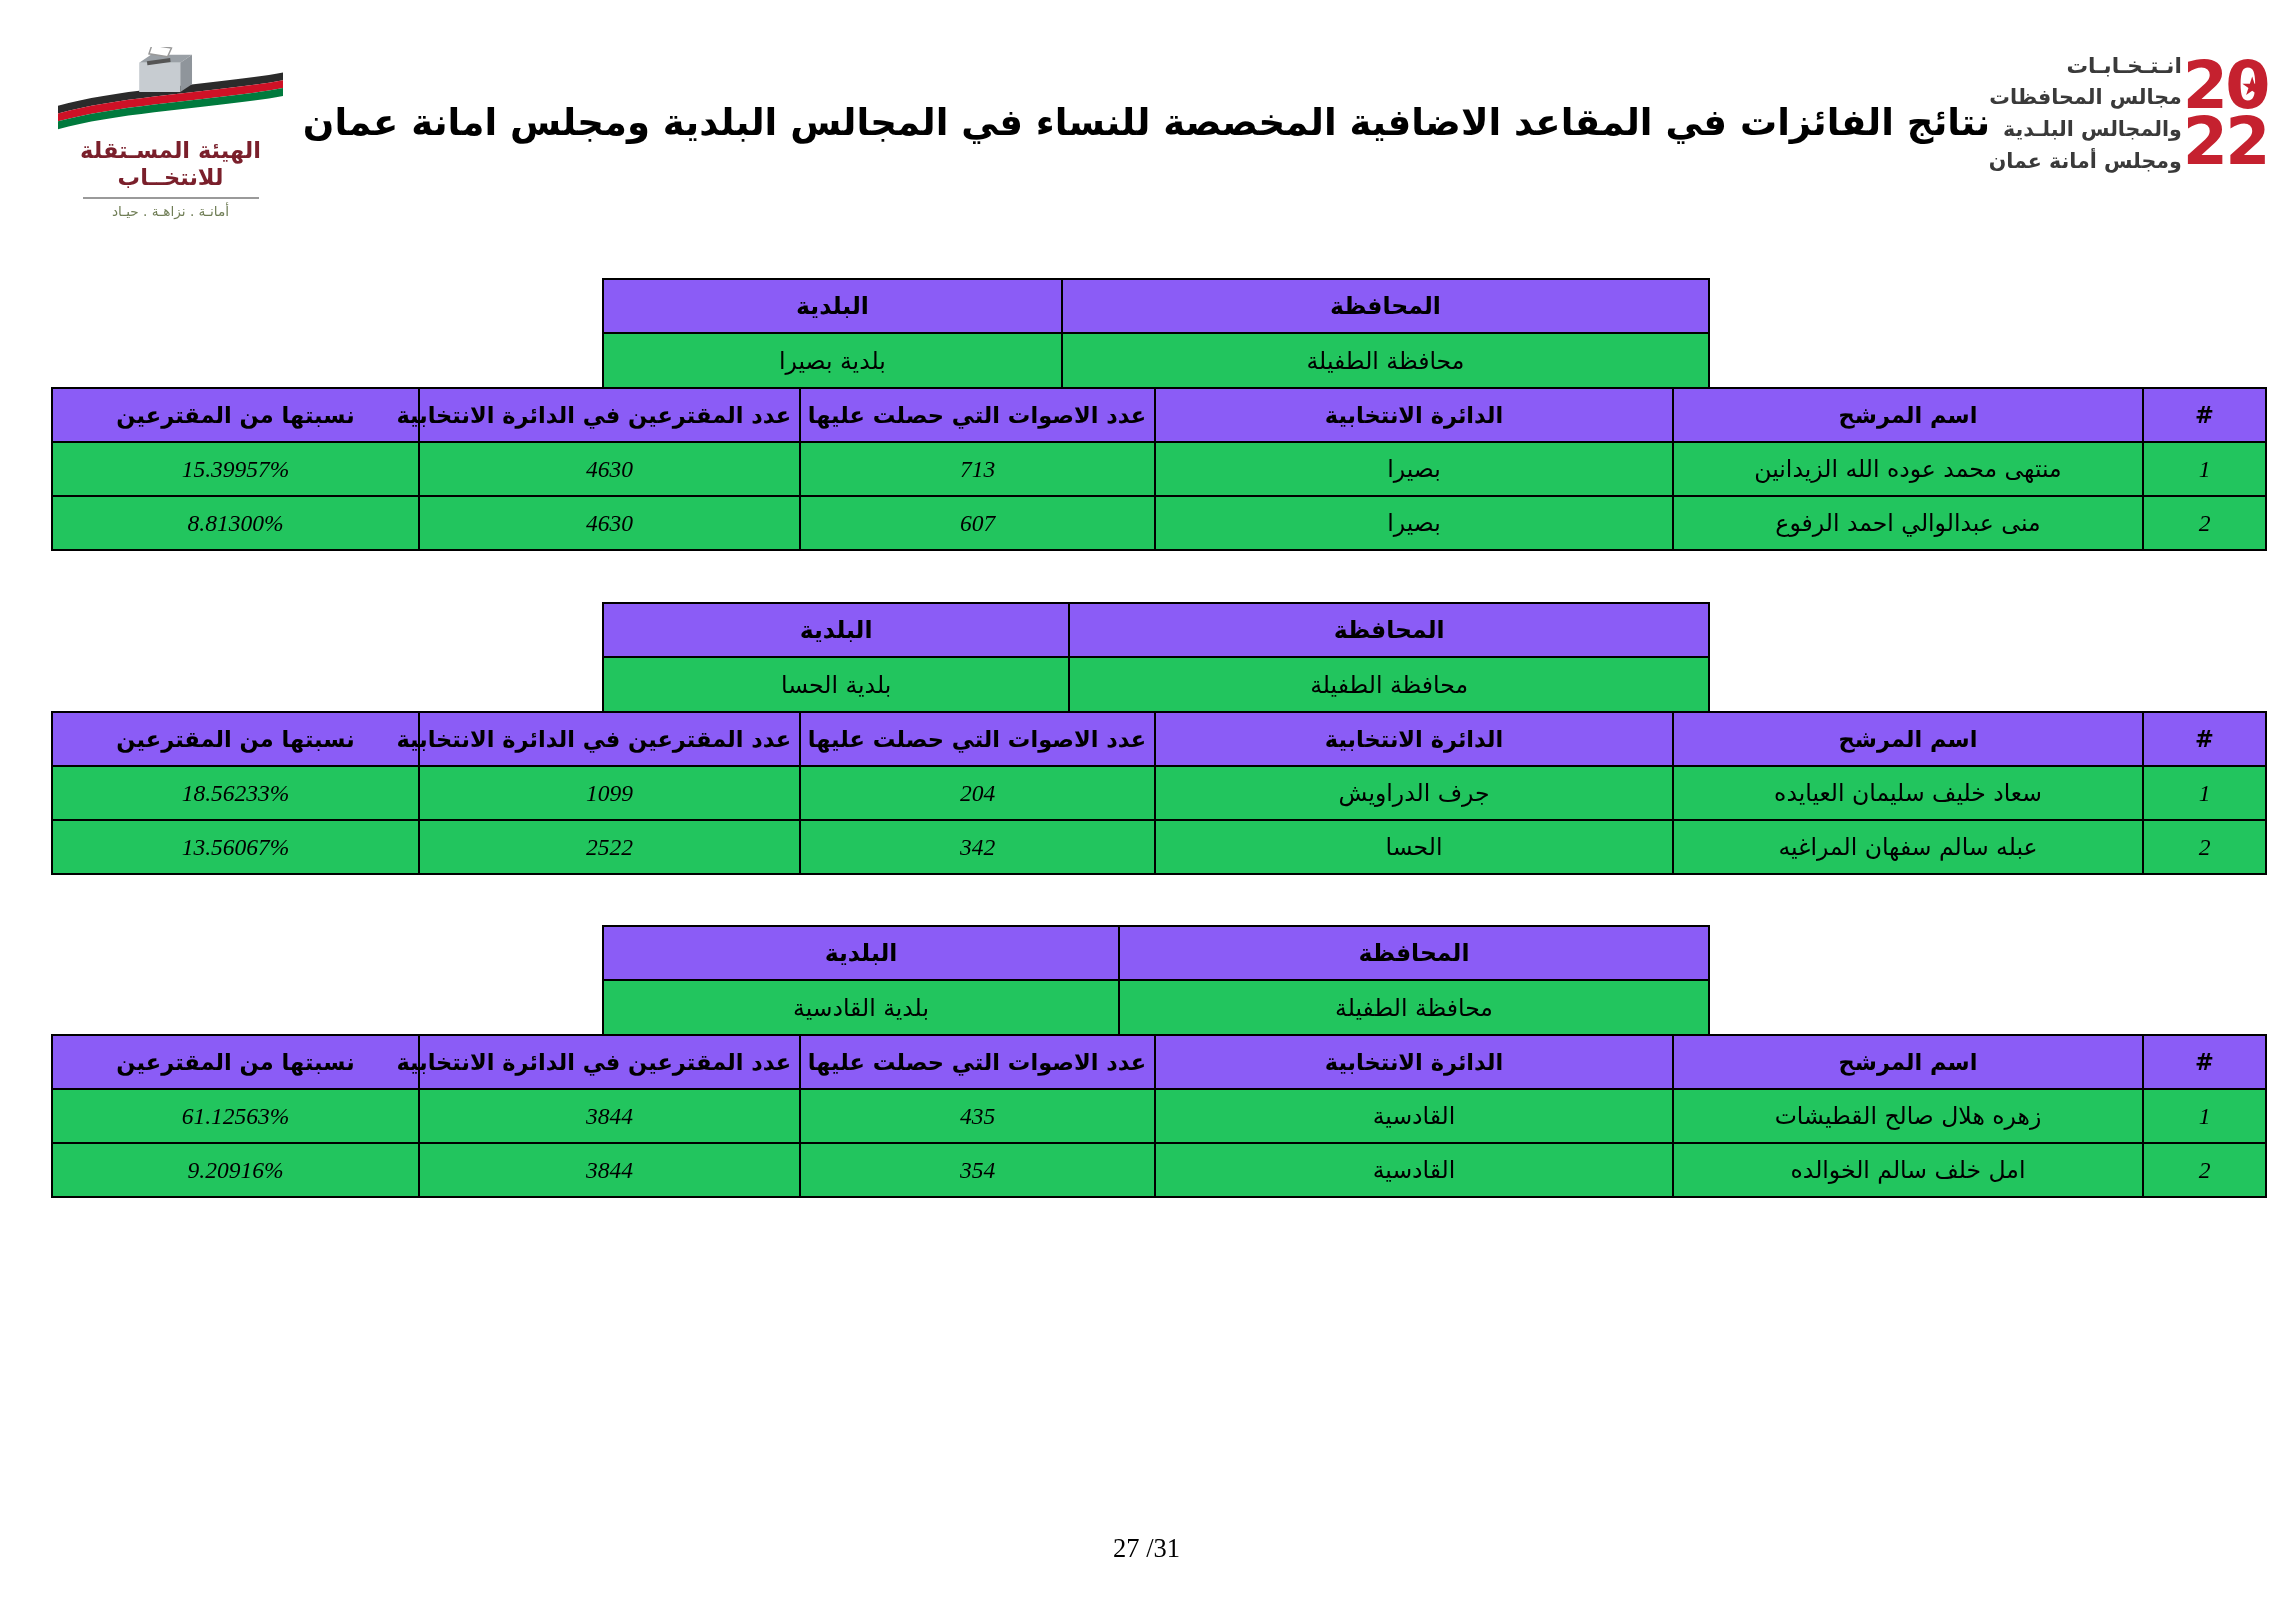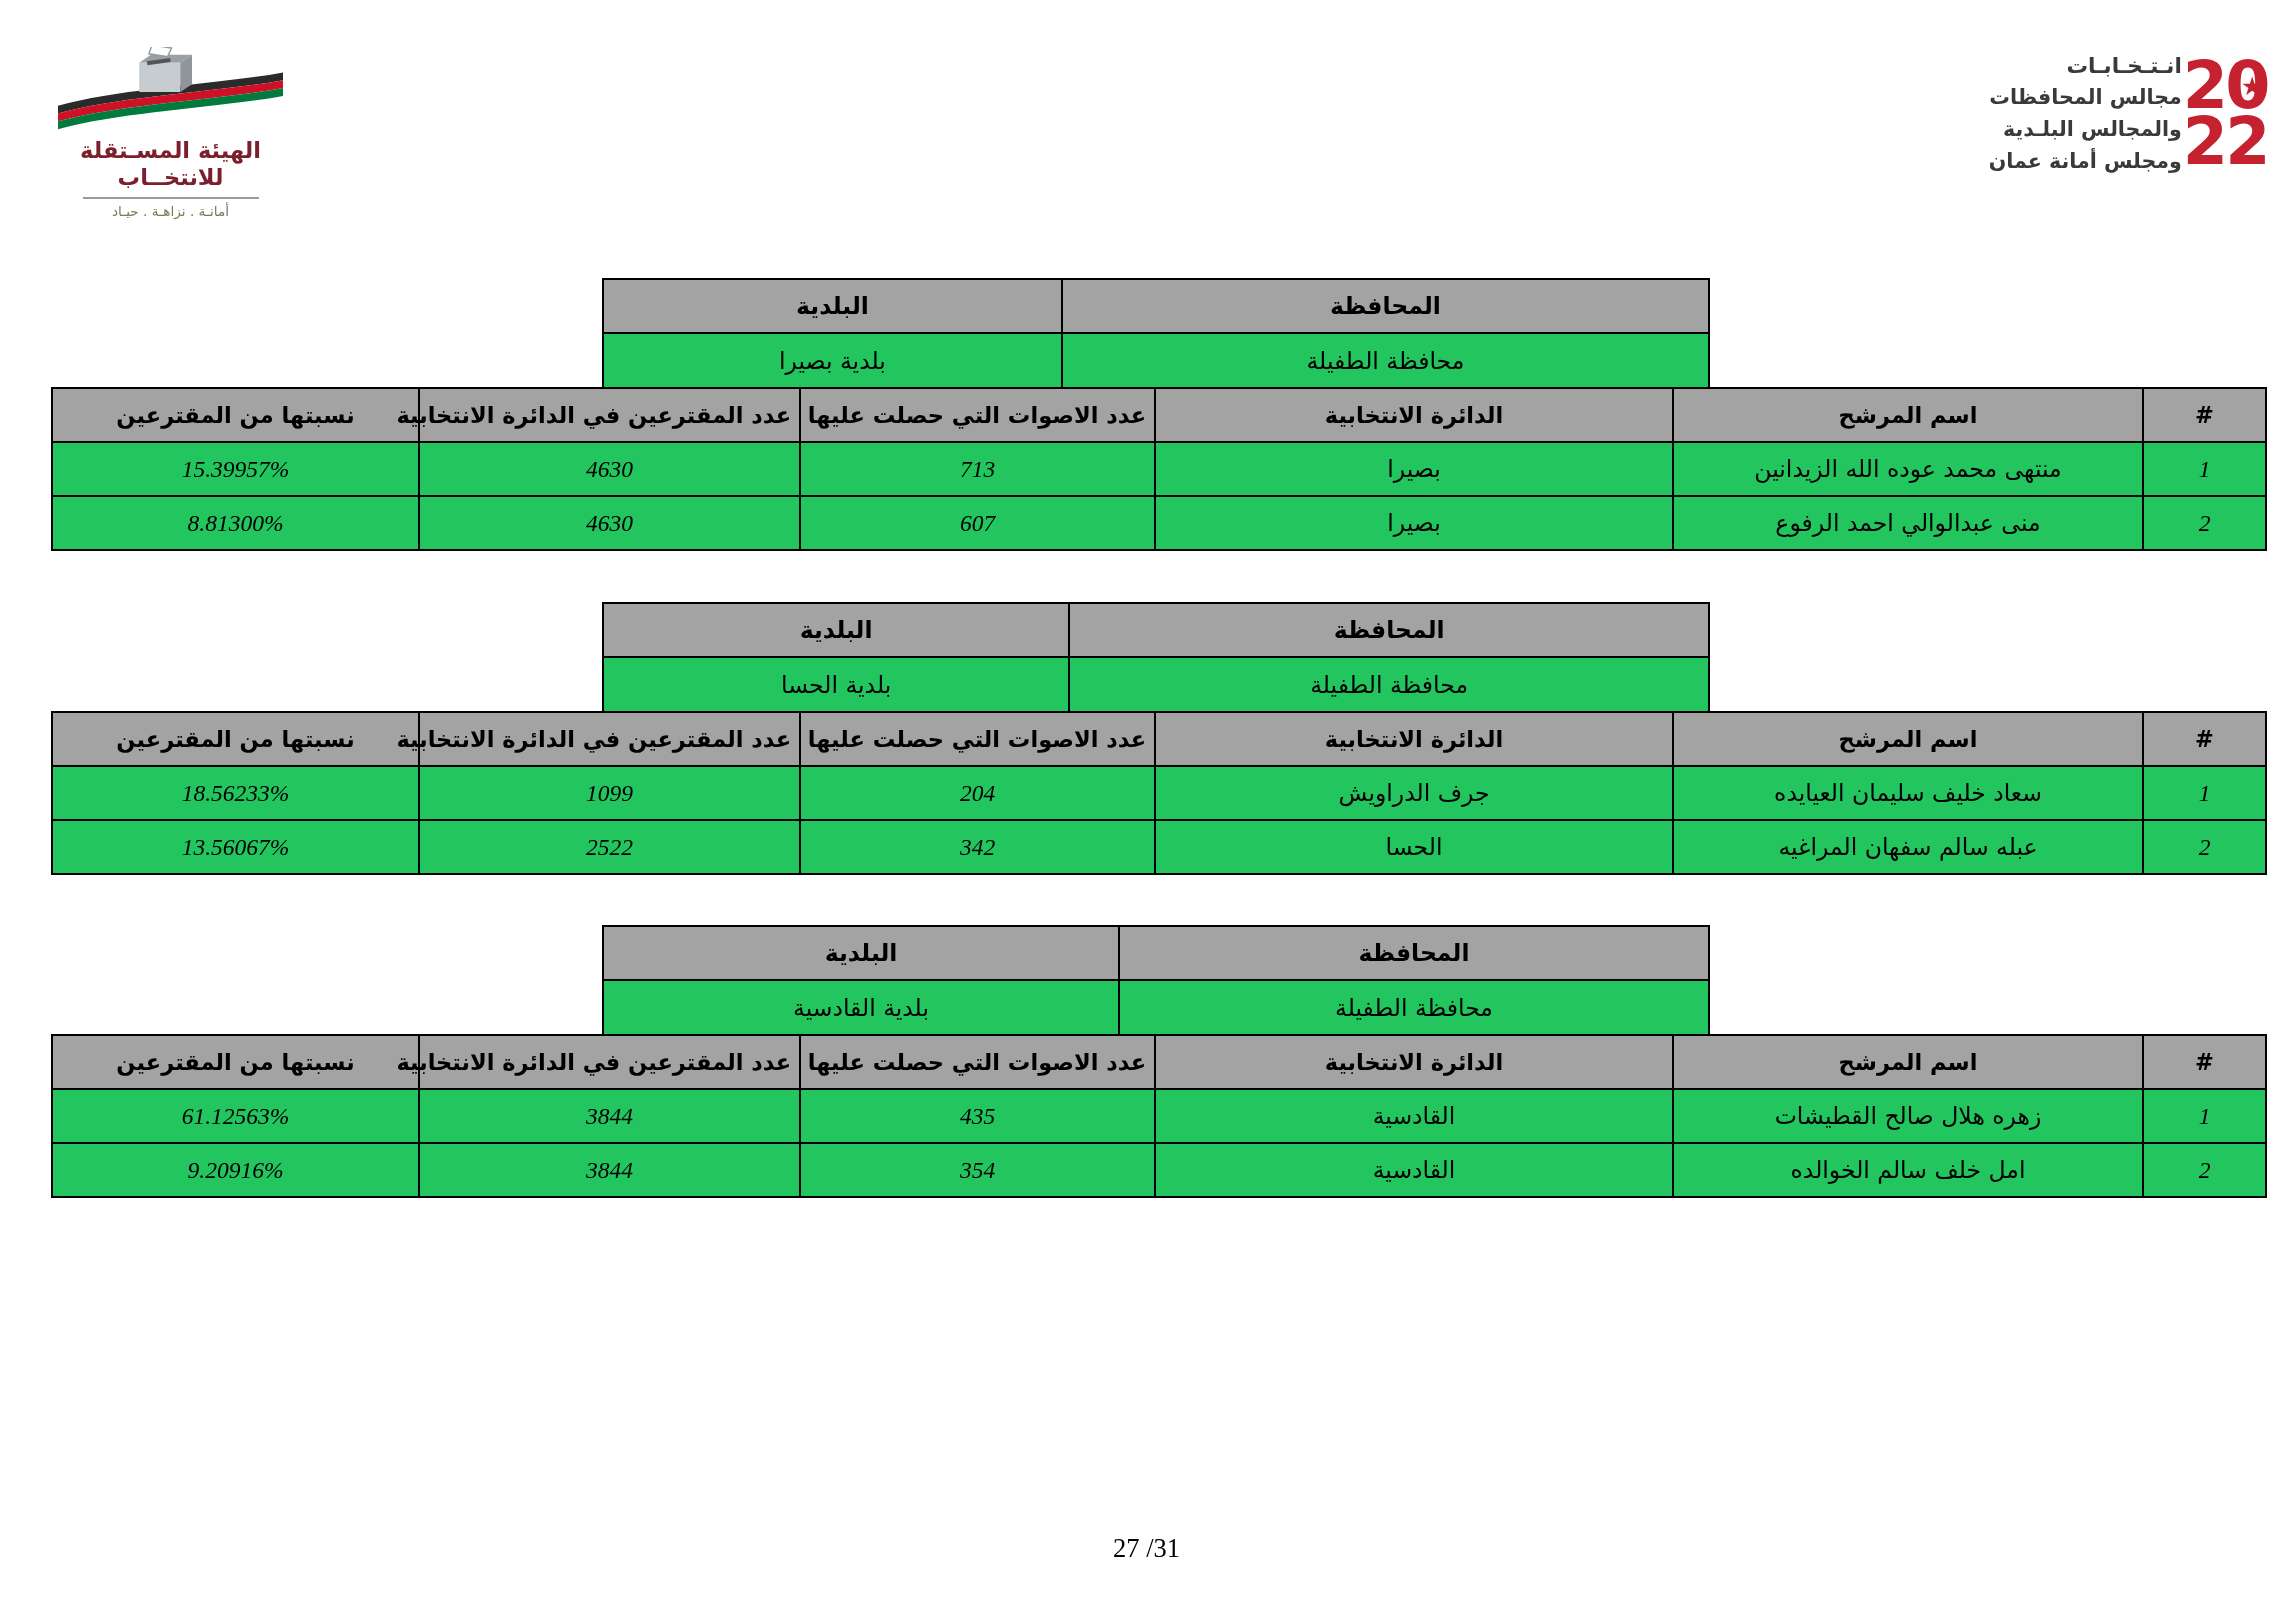--- a/index.html
+++ b/index.html
@@ -39,21 +39,21 @@
   .year-block .star {
     position:absolute; top:17.6px; right:3.9px;
     font-size:25.5px; letter-spacing:0; color:#c5212f;
   }
 
   
   .content { position:absolute; left:53px; top:0; width:2214px; direction:rtl; }
   .table-block { position:absolute; left:0; right:0; }
   table { border-collapse:collapse; direction:rtl; }
   td, th { border:2px solid #000; text-align:center; vertical-align:middle; height:54px; padding:0 7.8px; }
-  .head td, th { background:#a3a3a3; font-weight:bold; font-size:23.5px; }
+  .head td, th { background:#8b5cf6; font-weight:bold; font-size:23.5px; }
   .val td { background:#22c55e; font-weight:normal; font-size:23.5px; }
   .mini { width:1108px; margin-left:auto; margin-right:557px; }
   .mini .val td { border-bottom:none; }
   .main { width:2214px; table-layout:fixed; }
   .main th { white-space:nowrap; font-size:22.5px;text-align:center; }
   .main td { font-size:23.5px; }
   .latin { font-family:"Liberation Serif","DejaVu Serif",serif; font-size:25.5px; direction:ltr;font-style:italic; }
 
   .t1 { top:278px; }
   .t2 { top:602px; }
@@ -64,20 +64,21 @@
     position:absolute; top:1533px; left:50%; transform:translateX(-50%);
     font-family:"Liberation Serif","DejaVu Serif",serif;
     font-size:26.5px; color:#000; direction:ltr;
   }
 </style>
 </head>
 <body>
 
 <div class="page">
 
+  <div class="doc-title">نتائج الفائزات في المقاعد الاضافية المخصصة للنساء في المجالس البلدية ومجلس امانة عمان</div>
 
   <div class="logo-left">
     <svg width="235" height="90" viewBox="0 0 240 92">
 
       <path d="M5,60 C70,42 170,38 235,26 L235,34 C170,46 70,50 5,68 Z" fill="#2b2b2b"></path>
       <path d="M5,68 C70,50 170,46 235,34 L235,42 C170,54 70,58 5,76 Z" fill="#ce1126"></path>
       <path d="M5,76 C70,58 170,54 235,42 L235,50 C170,62 70,66 5,84 Z" fill="#007a3d"></path>
 
       <g>
         <polygon points="88,16 100,8 142,8 130,16" fill="#9aa0a6"></polygon>

